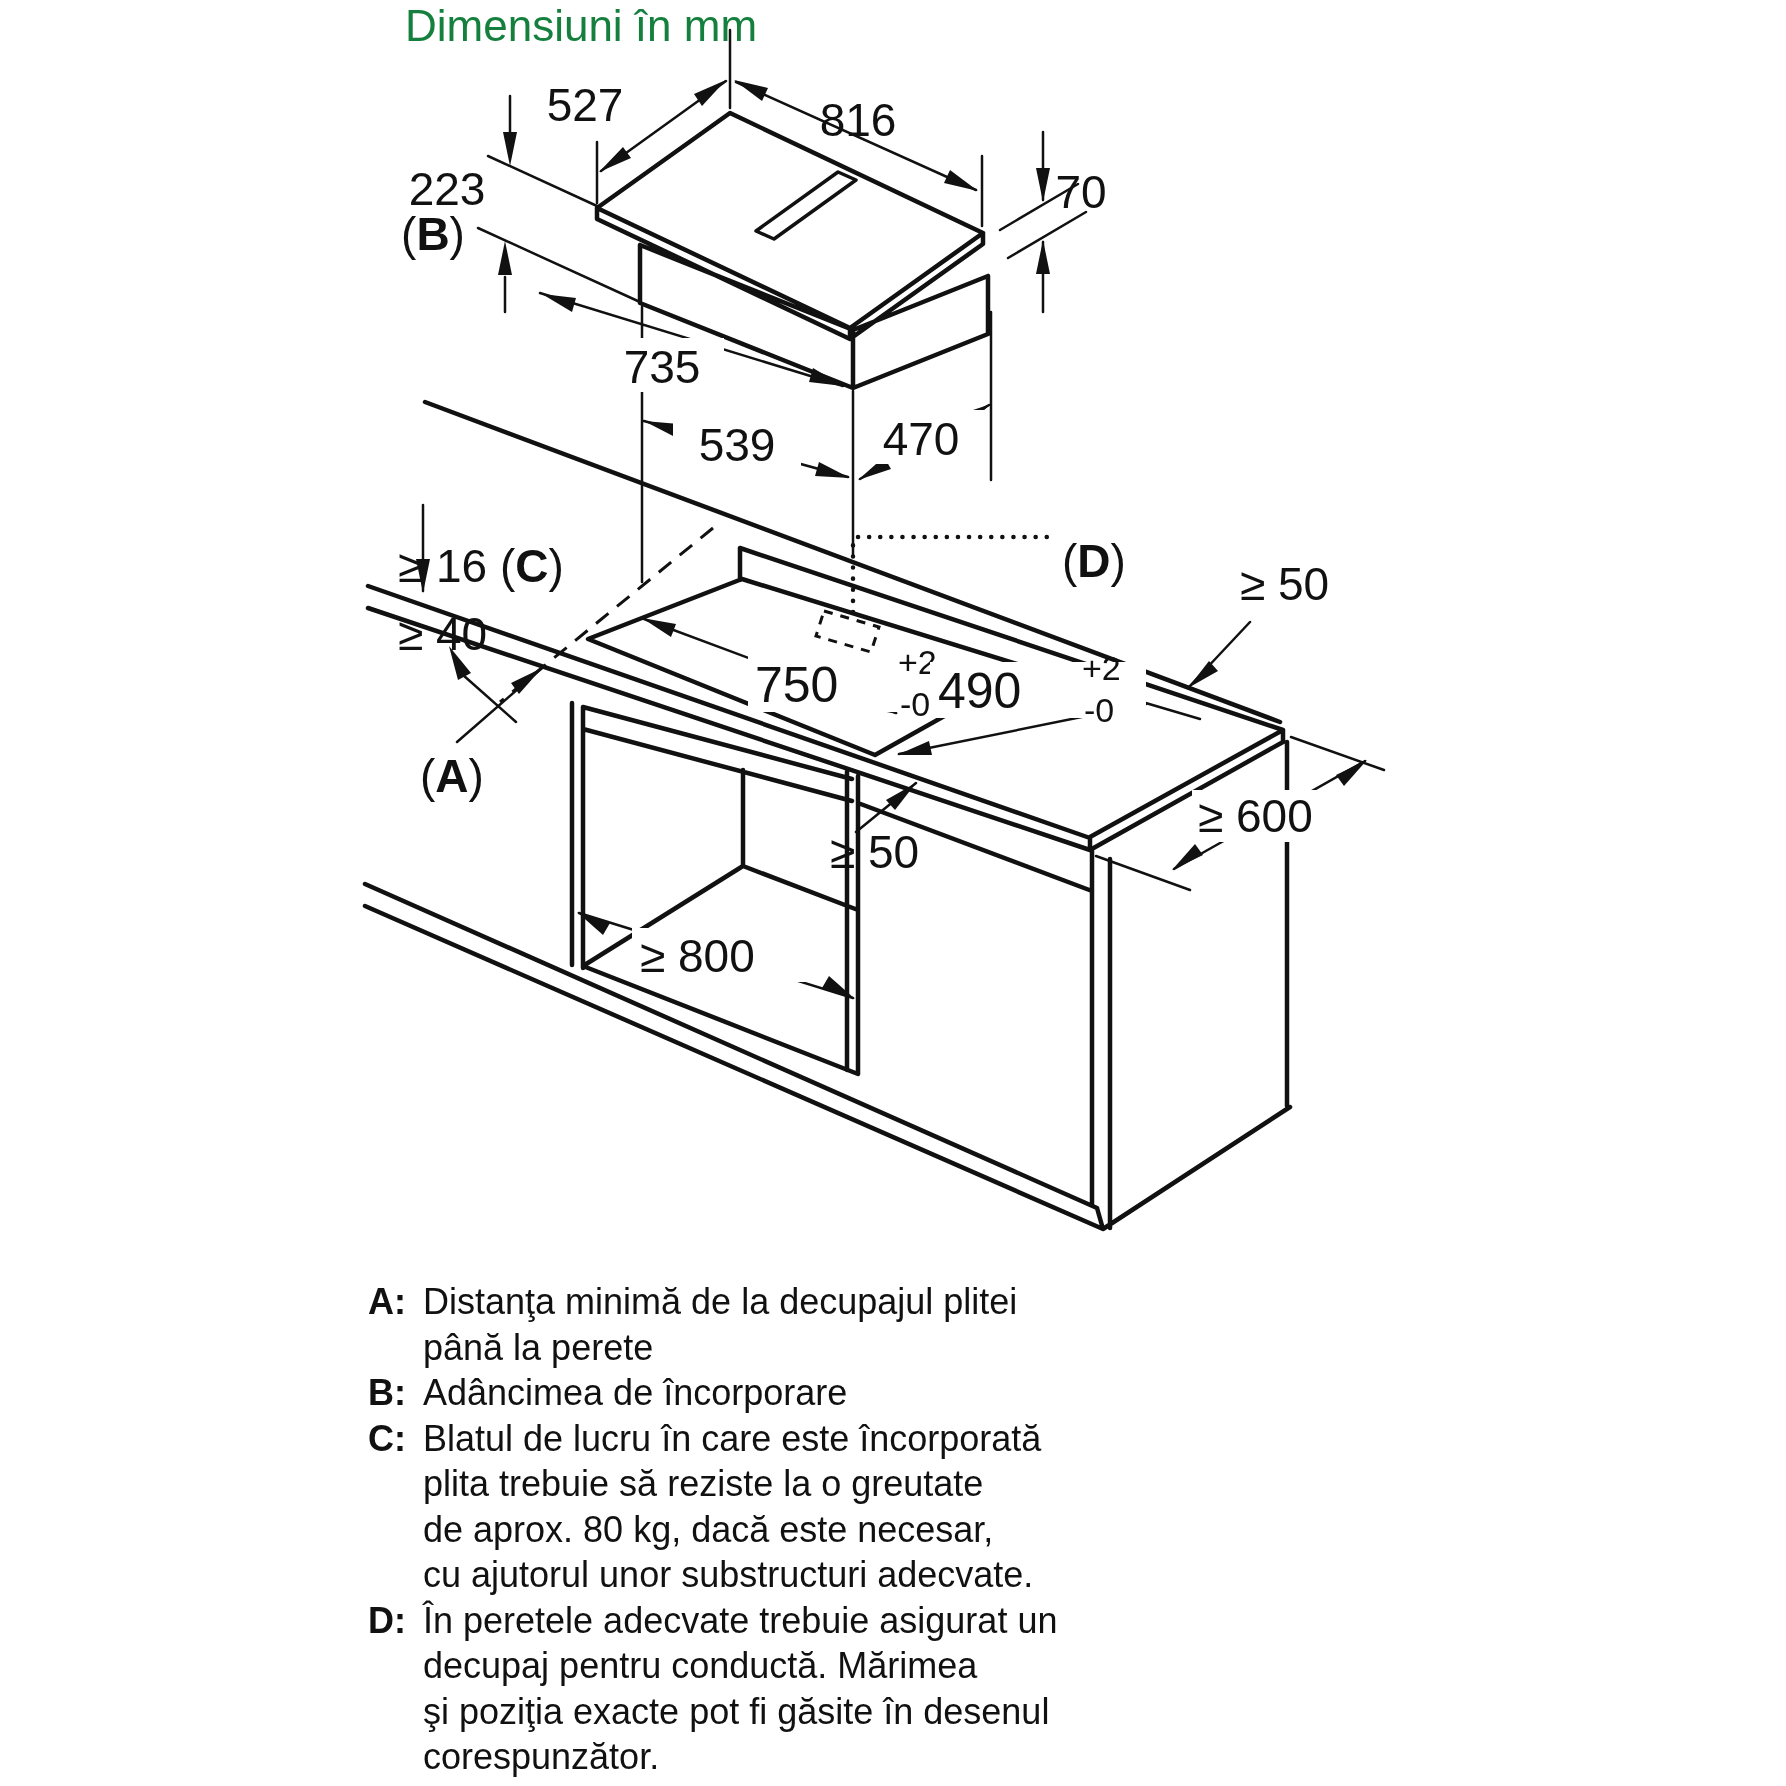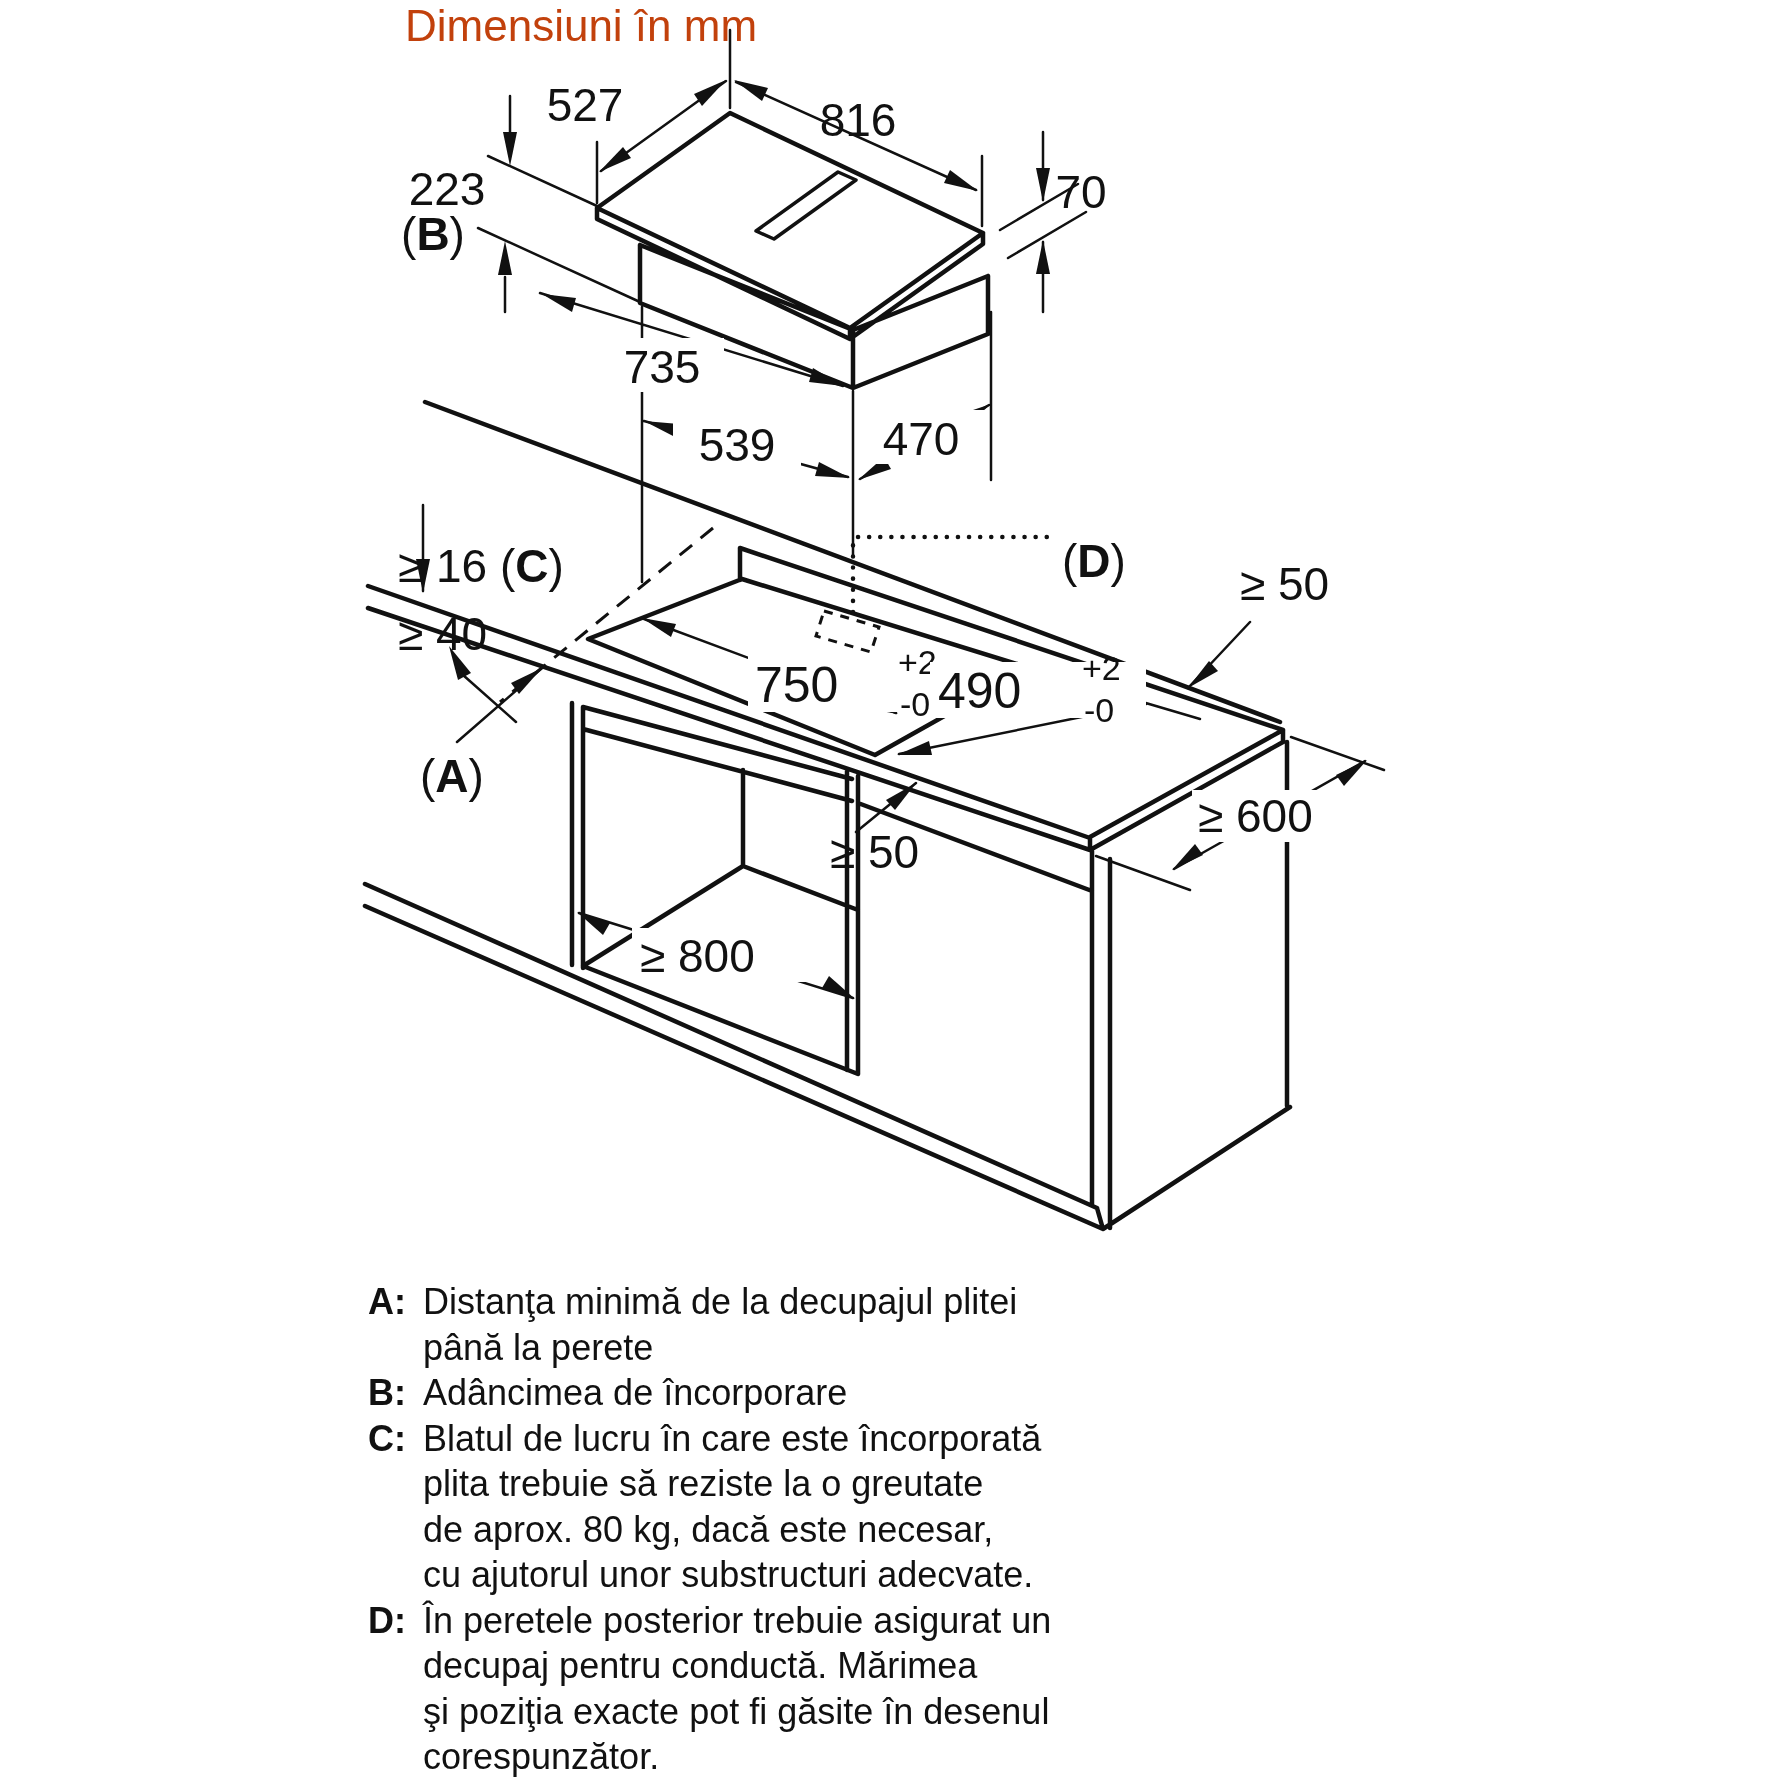--- a/index.html
+++ b/index.html
@@ -1,19 +1,19 @@
 <!DOCTYPE html>
 <html><head>
 <meta charset="utf-8">
 <style>
   html,body{margin:0;padding:0;background:#fff;}
   #page{position:relative;width:1786px;height:1786px;background:#ffffff;overflow:hidden;
         font-family:"Liberation Sans", sans-serif;color:#1a1a1a;}
   #page-title{position:absolute;left:405px;top:1px;font-size:44px;letter-spacing:0px;
-        color:#c2410c;white-space:nowrap;}
+        color:#15803d;white-space:nowrap;}
   svg{position:absolute;left:0;top:0;}
   .ln4{fill:none;stroke:#111;stroke-width:4.5;stroke-linejoin:round;stroke-linecap:round;}
   .ln3{fill:none;stroke:#111;stroke-width:3.5;stroke-linejoin:round;}
   .ln2{fill:none;stroke:#111;stroke-width:2.5;stroke-linecap:round;}
   .dash{fill:none;stroke:#111;stroke-width:3;stroke-dasharray:16 11;}
   .dashr{fill:none;stroke:#111;stroke-width:3;stroke-dasharray:9 8;}
   .dot{fill:none;stroke:#111;stroke-width:4.5;stroke-linecap:round;stroke-dasharray:0.1 11;}
   .ah{fill:#111;stroke:none;}
   .bg{fill:#ffffff;stroke:none;}
   text{fill:#111;font-family:"Liberation Sans", sans-serif;font-size:46px;}
@@ -179,21 +179,21 @@
       </div>
     <div class="li cont">
         <span class="lt">de aprox. 80 kg, dacă este necesar,</span>
       </div>
     <div class="li cont">
         <span class="lt">cu ajutorul unor substructuri adecvate.</span>
       </div>
 
     <div class="li">
       <span class="lk">D:</span>
-      <span class="lt">În peretele posterior trebuie asigurat un</span>
+      <span class="lt">În peretele adecvate trebuie asigurat un</span>
     </div>
     <div class="li cont">
         <span class="lt">decupaj pentru conductă. Mărimea</span>
       </div>
     <div class="li cont">
         <span class="lt">şi poziţia exacte pot fi găsite în desenul</span>
       </div>
     <div class="li cont">
         <span class="lt">corespunzător.</span>
       </div>

